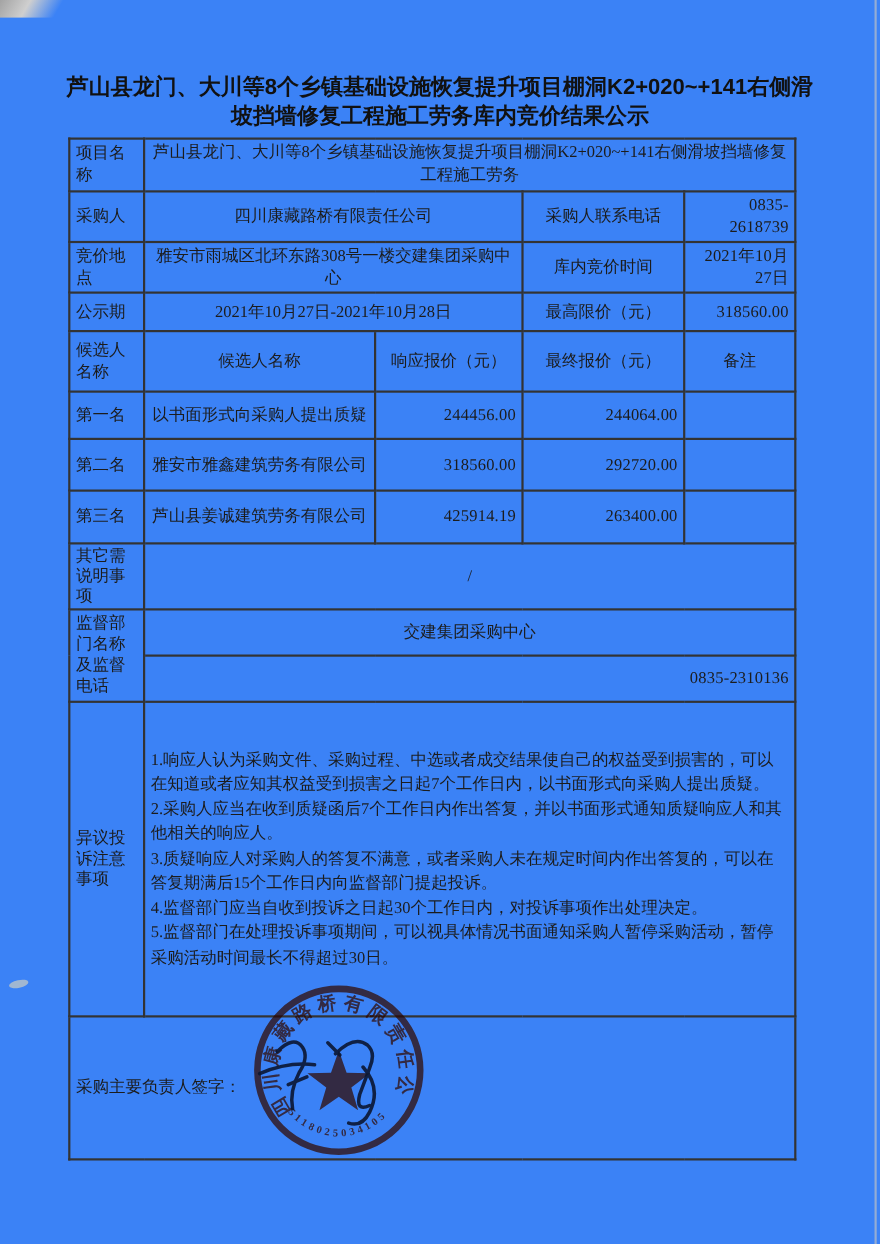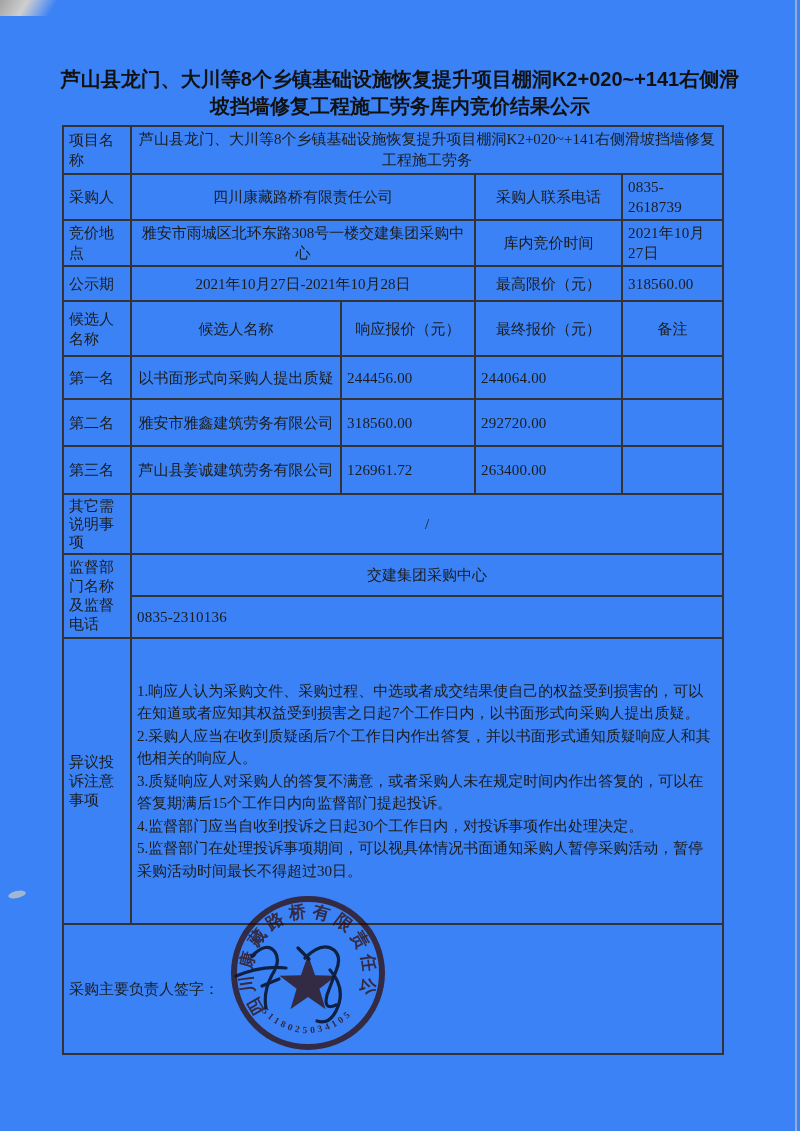--- a/index.html
+++ b/index.html
@@ -17,21 +17,21 @@
   .doc-title { position:absolute; top:66px; left:52px; width:696px; text-align:center;
     font-family:"Liberation Sans","DejaVu Sans",sans-serif; font-weight:bold;
     font-size:20px; line-height:27px; color:#111; }
 
   table.result { position:absolute; left:62px; top:125px; width:660px;
     border-collapse:collapse; table-layout:fixed; }
   table.result td { border:2px solid #333; vertical-align:middle;
     font-size:15px; line-height:20px; padding:2px 5px; overflow:hidden; }
   td.lbl { text-align:left; padding-left:6px; }
   td.ctr { text-align:center; }
-  td.num { text-align:left; font-size:14px; letter-spacing:.2px;margin-left:39px; }
+  td.num { text-align:right; font-size:14px; letter-spacing:.2px;margin-left:39px; }
   td.small { font-size:13.5px; padding:2px 2px; }
   td.value-left { text-align:center; padding-left:8px; }
   td.pub-val { text-align:center; padding-left:18px; }
   td.obj-cell { padding:10px 12px; }
   .obj-line { font-size:15px; line-height:22.5px; text-align:left; }
   td.sign-cell { padding-left:6px; }
   td.sup-ctr { padding:2px 3px; }
 
   .seal-svg { position:absolute; left:175px; top:840px; width:270px; height:250px;
     mix-blend-mode:multiply; }
@@ -96,21 +96,21 @@
       <tr style="height:47px">
         <td class="lbl">第二名</td>
         <td class="ctr">雅安市雅鑫建筑劳务有限公司</td>
         <td class="num">318560.00</td>
         <td class="num">292720.00</td>
         <td class="ctr"></td>
       </tr>
       <tr style="height:48px">
         <td class="lbl">第三名</td>
         <td class="ctr">芦山县姜诚建筑劳务有限公司</td>
-        <td class="num">126961.72</td>
+        <td class="num">425914.19</td>
         <td class="num">263400.00</td>
         <td class="ctr"></td>
       </tr>
       <tr style="height:40px">
         <td class="lbl" style="line-height:18px">其它需说明事项</td>
         <td class="ctr" colspan="4">/</td>
       </tr>
       <tr style="height:42px">
         <td class="sup-ctr" rowspan="2" style="line-height:19px">监督部门名称及监督电话</td>
         <td class="ctr" colspan="4">交建集团采购中心</td>

